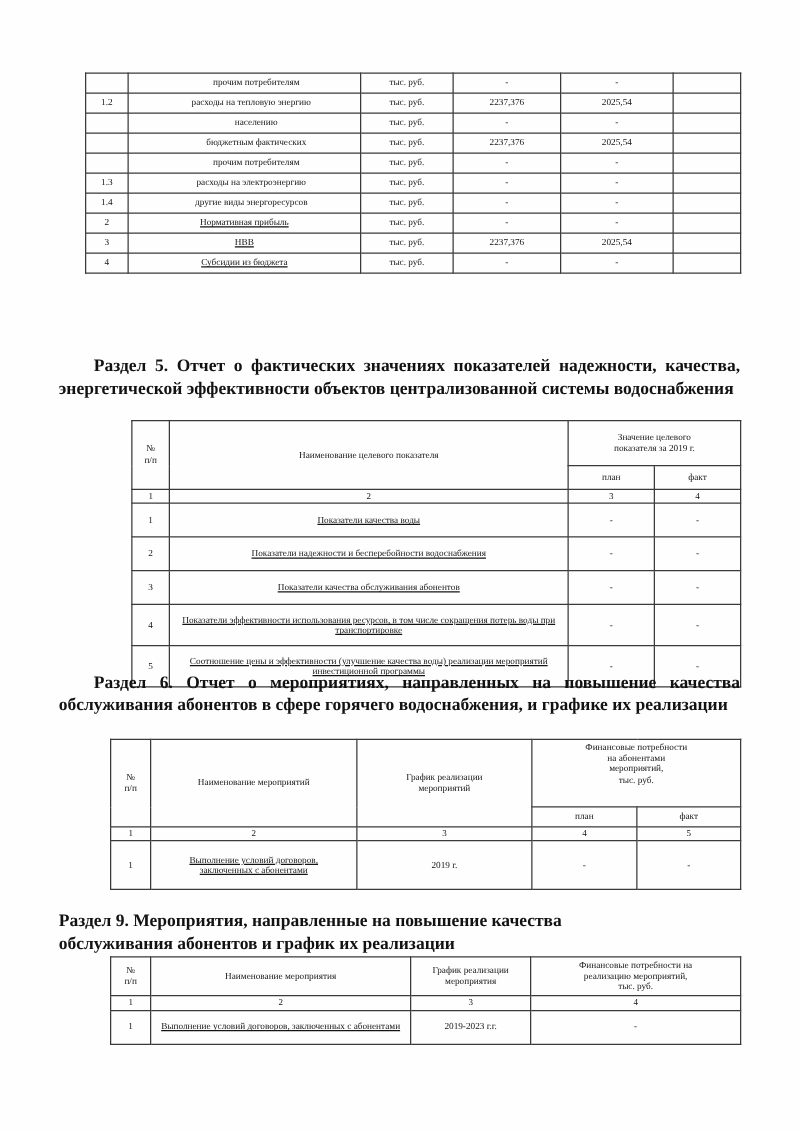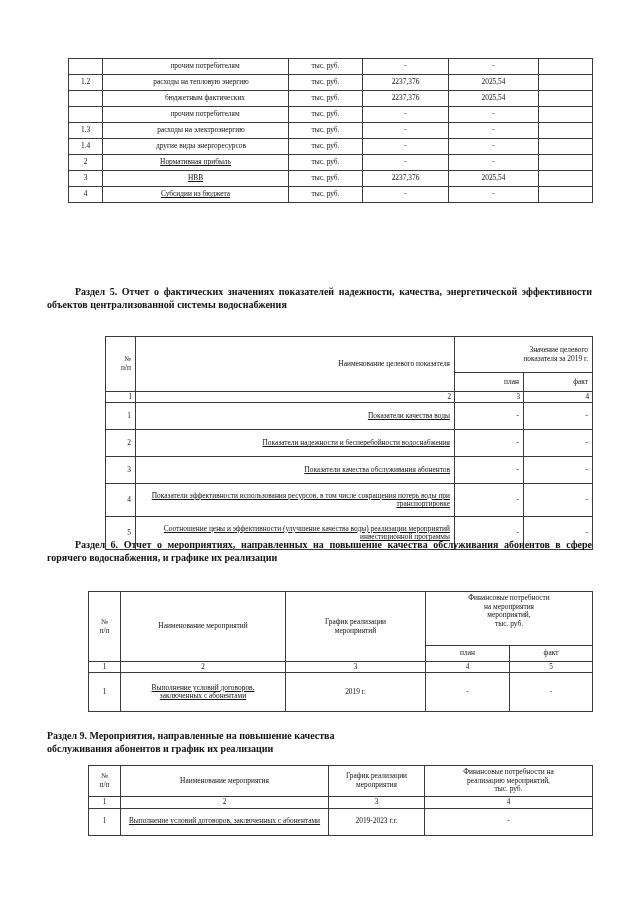--- a/index.html
+++ b/index.html
@@ -49,21 +49,21 @@
     left: 68px;
     top: 58px;
     width: 524px;
   }
   #table-expenses td { height: 11px; }
 
   
   .section-heading {
     position: absolute;
     font-weight: bold;
-    font-size: 10px;
+    font-size: 14px;
     line-height: 1.32;
     text-align: justify;
     text-justify: inter-word;
     color: #121212;
   }
   .section-heading .lead { padding-left: 28px; }
   .section-heading.center-head {
     text-align: left;
     text-justify: auto;
   }
@@ -72,21 +72,21 @@
   #heading-section6 { left: 47px; top: 538px; width: 545px; }
   #heading-section9 { left: 47px; top: 729px; width: 545px; }
 
   
   #table-section5 {
     position: absolute;
     left: 105px;
     top: 336px;
     width: 487px;
   }
-  #table-section5 td { padding: 3px 4px; text-align: right; }
+  #table-section5 td { padding: 3px 4px; }
   #table-section5 .h-main { height: 36px; }
   #table-section5 .r-num td { height: 8px; font-size: 7.2px; padding: 1px 3px; }
   #table-section5 .r-data td { height: 20px; }
   #table-section5 .r-data2 td { height: 26px; }
 
   
   #table-section6 {
     position: absolute;
     left: 88px;
     top: 591px;
@@ -135,20 +135,28 @@
           <td class="al-center">-</td>
           <td class="al-center">-</td>
           <td class="al-center"></td>
         </tr>
         <tr>
           <td class="al-center nowrapnum">1.2</td>
           <td class="indent1">расходы на тепловую энергию</td>
           <td class="al-center">тыс. руб.</td>
           <td class="al-center">2237,376</td>
           <td class="al-center">2025,54</td>
+          <td class="al-center"></td>
+        </tr>
+        <tr>
+          <td class="al-center nowrapnum"></td>
+          <td class="indent2">населению</td>
+          <td class="al-center">тыс. руб.</td>
+          <td class="al-center">-</td>
+          <td class="al-center">-</td>
           <td class="al-center"></td>
         </tr>
         <tr>
           <td class="al-center nowrapnum"></td>
           <td class="indent2">бюджетным фактических</td>
           <td class="al-center">тыс. руб.</td>
           <td class="al-center">2237,376</td>
           <td class="al-center">2025,54</td>
           <td class="al-center"></td>
         </tr>
@@ -293,21 +301,21 @@
           <span>№</span><br>
           <span>п/п</span>
         </td>
         <td rowspan="2">Наименование мероприятий</td>
         <td rowspan="2">
           <span>График реализации</span><br>
           <span>мероприятий</span>
         </td>
         <td colspan="2" style="vertical-align:top">
           <span>Финансовые потребности</span><br>
-          <span>на мероприятия</span><br>
+          <span>на абонентами</span><br>
           <span>мероприятий,</span><br>
           <span>тыс. руб.</span>
         </td>
       </tr>
       <tr>
         <td style="height:11px">план</td>
         <td style="height:11px">факт</td>
       </tr>
       <tr class="r-num">
         <td>1</td>

